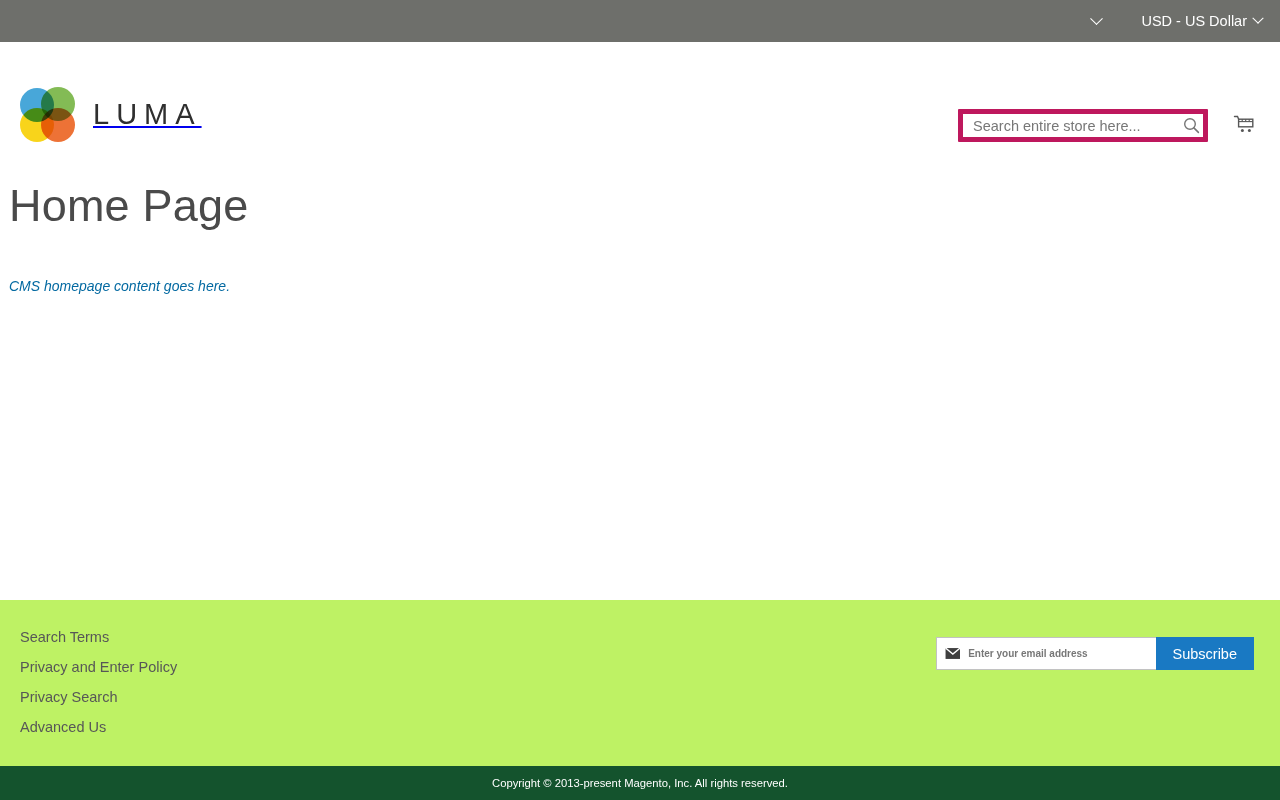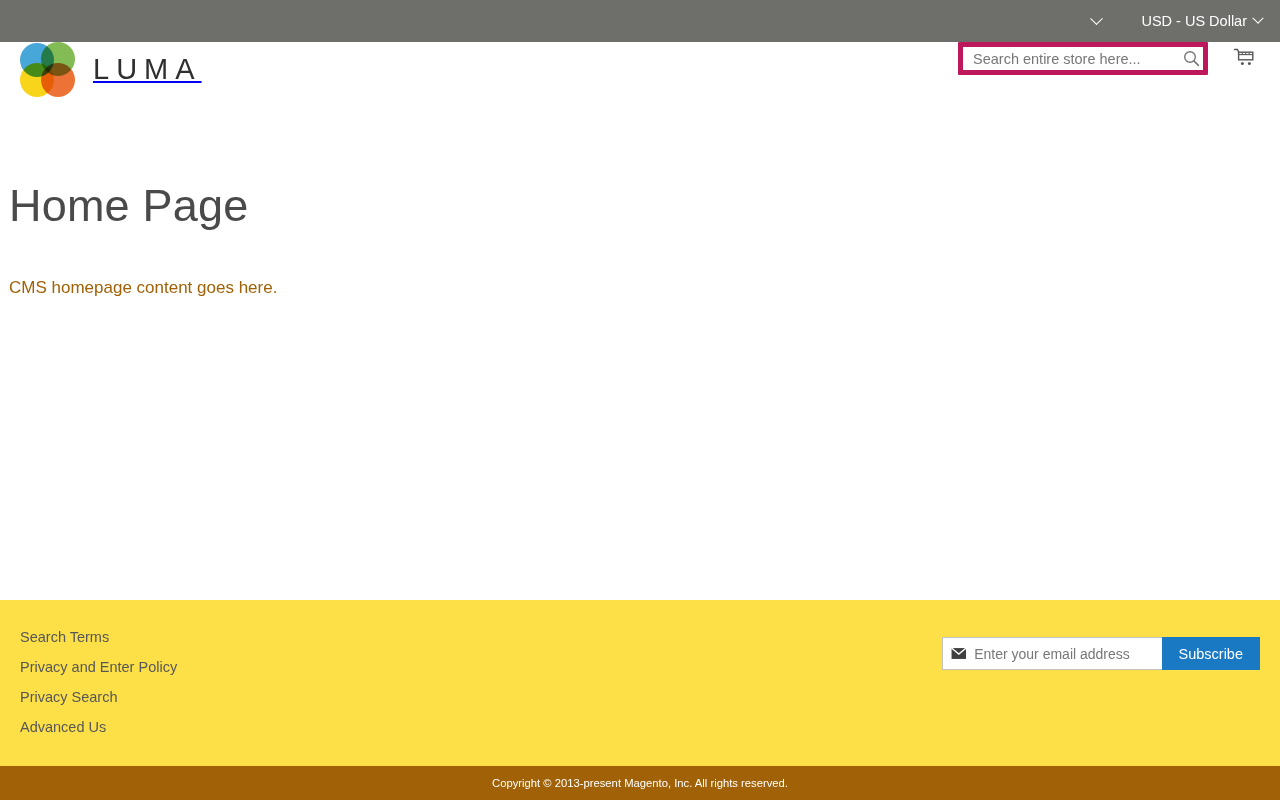--- a/index.html
+++ b/index.html
@@ -59,21 +59,21 @@
     cursor: pointer;
     white-space: nowrap;
   }
   .switcher .chev { width: 8px; height: 8px; }
 
   
   .header {
     height: 100px;
     background: #ffffff;
     display: flex;
-    align-items: flex-start;
+    align-items: flex-end;
     padding: 0 20px 0 20px;
     flex: 0 0 auto;
     position: relative;
   }
   .logo-block {
     display: flex;
     align-items: center;
     gap: 18px;
     cursor: pointer;
   }
@@ -170,31 +170,32 @@
   }
   .page-title {
     font-size: 45px;
     font-weight: 300;
     color: #4a4a4a;
     margin: 14px 0 0 0;
     line-height: 1.15;
     letter-spacing: 0.2px;
   }
   .cms-text {
-    font-size: 17px;
-    color: #a16207;
+    font-size: 14px;
+    color: #0369a1;
     margin: 46px 0 0 0;
+    font-style: italic;
   }
 
   
   .footer {
     flex: 0 0 auto;
-    background: #fde047;
+    background: #bef264;
     height: 166px;
-    padding: 28px 20px 0 20px;
+    padding: 28px 26px 0 20px;
     display: flex;
     align-items: flex-start;
     position: relative;
   }
   .footer-links {
     list-style: none;
     margin: 0;
     padding: 0;
   }
   .footer-links li { margin-bottom: 12px; }
@@ -218,44 +219,45 @@
     border: 1px solid #c2c2c2;
     border-right: none;
     width: 220px;
     padding-left: 8px;
   }
   .nl-input {
     border: none;
     outline: none;
     height: 100%;
     width: 100%;
-    font-size: 14px;
+    font-size: 10px;
     font-family: "Liberation Sans", sans-serif;
     color: #575757;
     padding-left: 8px;
     background: transparent;
+    font-weight: bold;
   }
   .nl-input::placeholder { color: #777777; opacity: 1; }
   .subscribe-btn {
     border: none;
     background: #1979c3;
     color: #ffffff;
     font-size: 14.5px;
     font-weight: normal;
     font-family: "Liberation Sans", sans-serif;
     padding: 0 17px;
     cursor: pointer;
     white-space: nowrap;
   }
 
   
   .copyright {
     flex: 0 0 auto;
     height: 34px;
-    background: #a16207;
+    background: #14532d;
     color: #ffffff;
     font-size: 13.5px;
     display: flex;
     align-items: center;
     justify-content: center;
   }
 </style>
 </head>
 <body>
 

